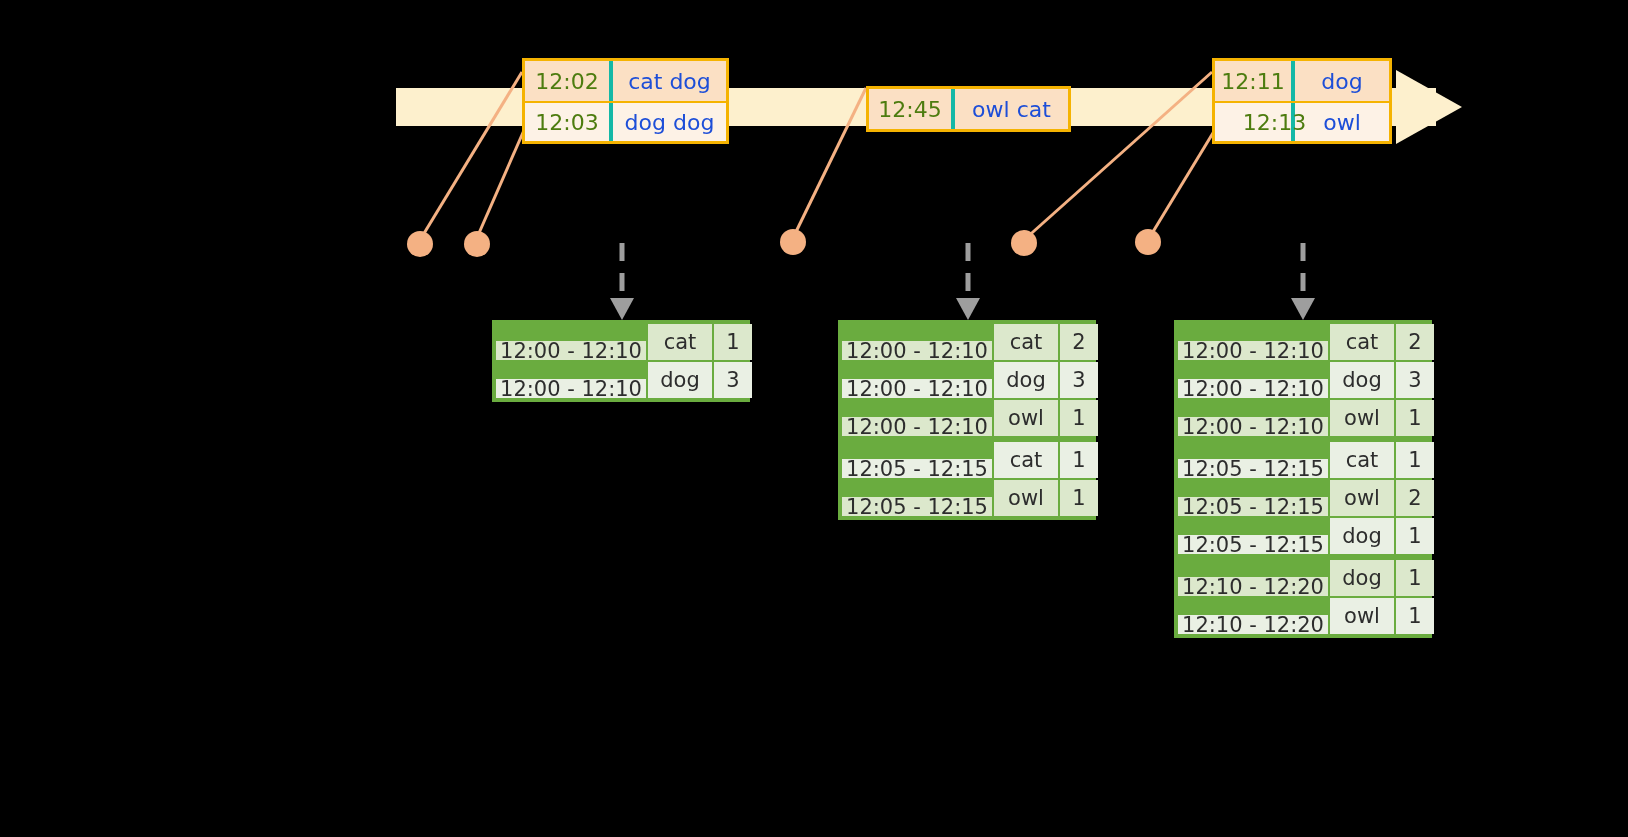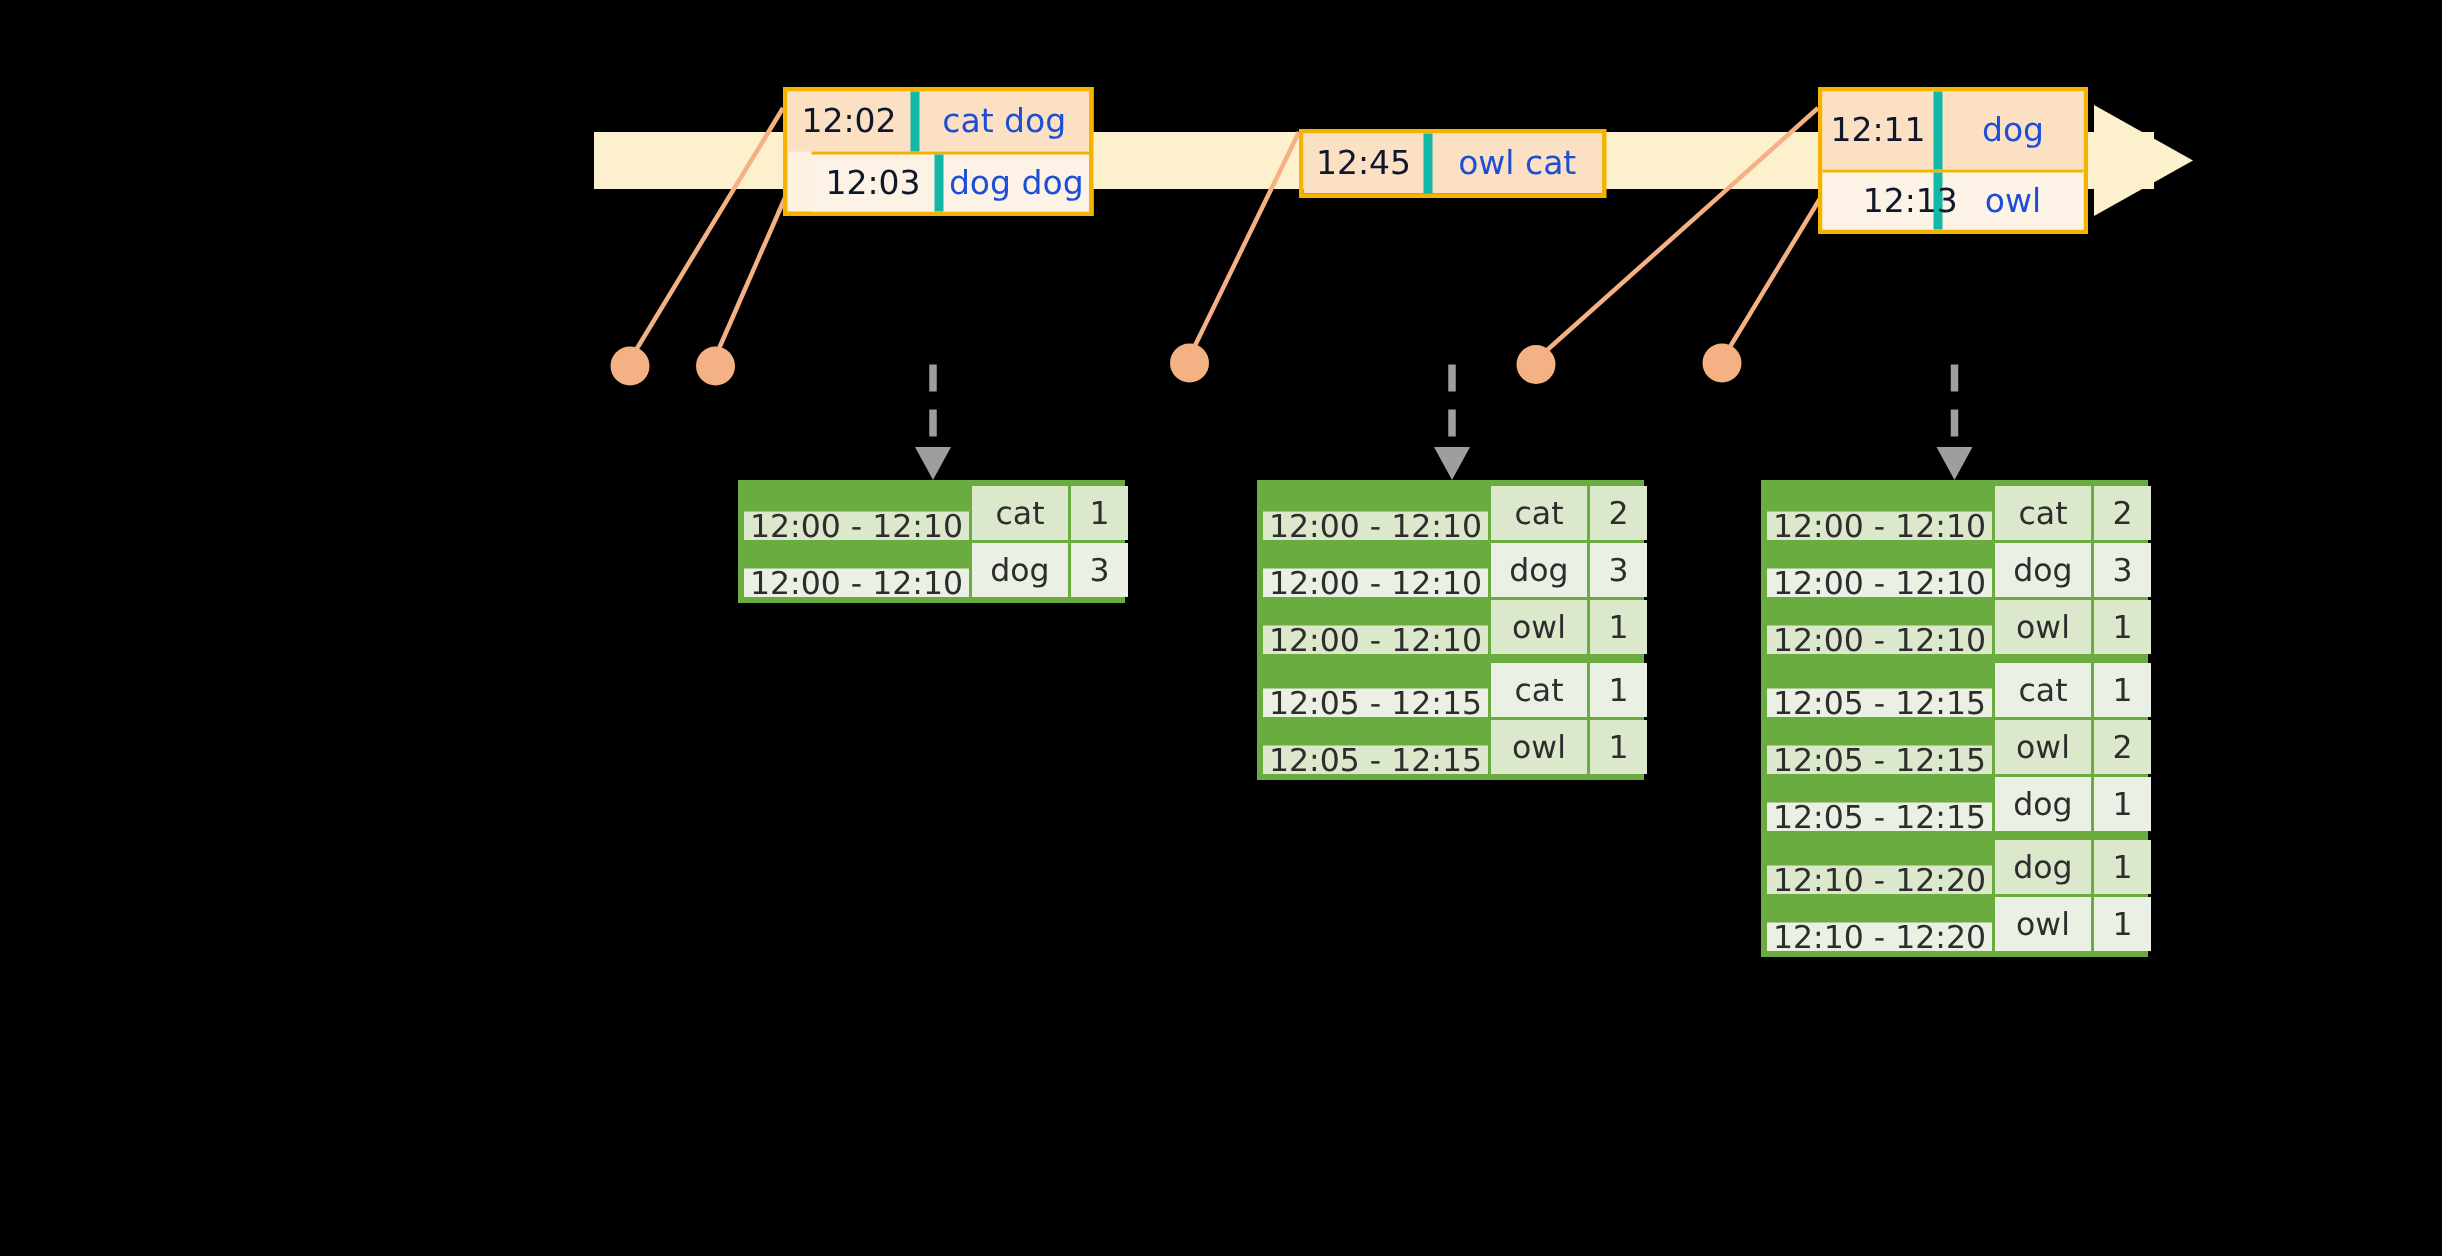--- a/index.html
+++ b/index.html
@@ -41,23 +41,23 @@
     box-sizing: border-box;
   }
   .event-row.shaded { background: #fbe0c4; }
   .event-row.plain  { background: #fdf2e6; }
   .event-row + .event-row { border-top: 2px solid #f5b301; }
   .ev-time {
     box-sizing: border-box;
     display: flex;
     align-items: center;
     justify-content: center;
-    color: #0f172a;
+    color: #4d7c0f;
     font-size: 22px;
-    border-right: 6px solid #14b8a6;
+    border-right: 4px solid #14b8a6;
     white-space: nowrap;
   }
   .ev-words {
     box-sizing: border-box;
     display: flex;
     align-items: center;
     justify-content: center;
     color: #1d4ed8;
     font-size: 22px;
     white-space: nowrap;
@@ -137,35 +137,35 @@
         <polygon points="1291,298 1315,298 1303,320" fill="#9e9e9e"></polygon>
       </g>
     </g>
   </svg>
 
   <div class="event-box" style="left:522px; top:58px; width:207px;">
     <div class="event-row shaded" style="height:40px;">
       <div class="ev-time" style="width:88px;">12:02</div>
       <div class="ev-words">cat dog</div>
     </div>
-    <div class="event-row plain" style="height:40px;margin-left:16px;">
+    <div class="event-row plain" style="height:40px;">
       <div class="ev-time" style="width:88px;">12:03</div>
       <div class="ev-words">dog dog</div>
     </div>
   </div>
 
   <div class="event-box" style="left:866px; top:86px; width:205px;">
     <div class="event-row shaded" style="height:40px;">
       <div class="ev-time" style="width:86px;">12:45</div>
       <div class="ev-words">owl cat</div>
     </div>
   </div>
 
   <div class="event-box" style="left:1212px; top:58px; width:180px;">
-    <div class="event-row shaded" style="height:52px;">
+    <div class="event-row shaded" style="height:40px;">
       <div class="ev-time" style="width:80px;">12:11</div>
       <div class="ev-words">dog</div>
     </div>
     <div class="event-row plain" style="height:40px;">
       <div class="ev-time" style="width:80px;padding-left:43px;">12:13</div>
       <div class="ev-words">owl</div>
     </div>
   </div>
 
   <div class="result-table" style="left:492px; top:320px; width:258px;">

